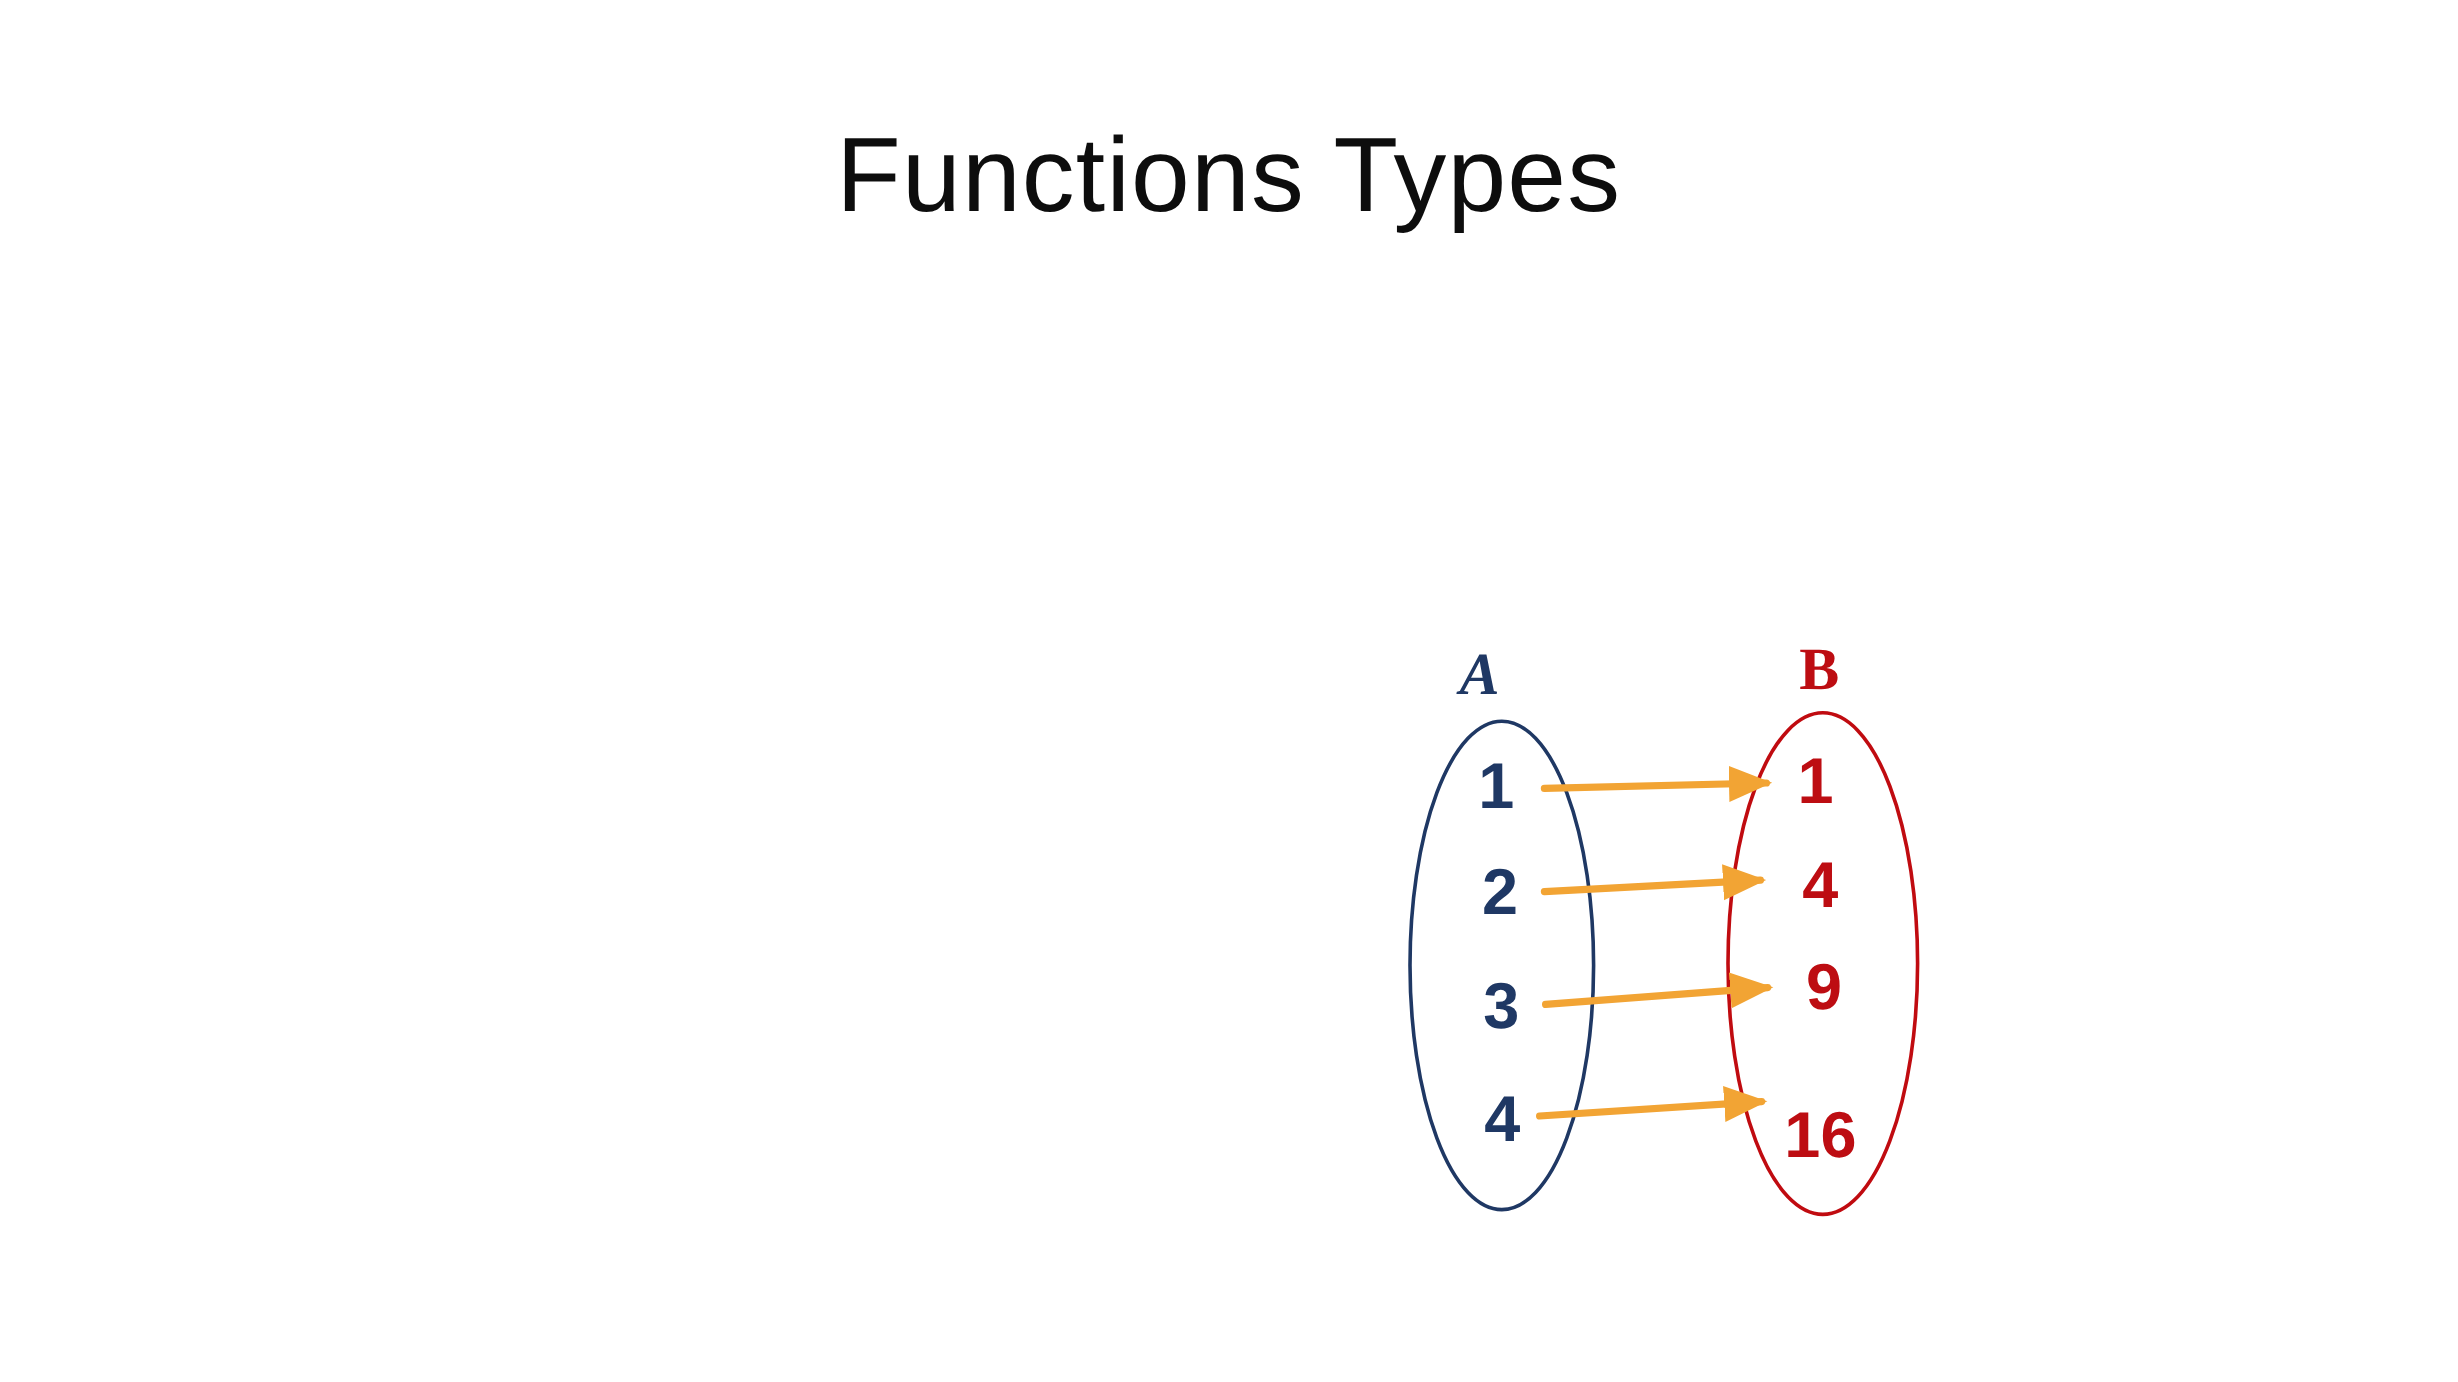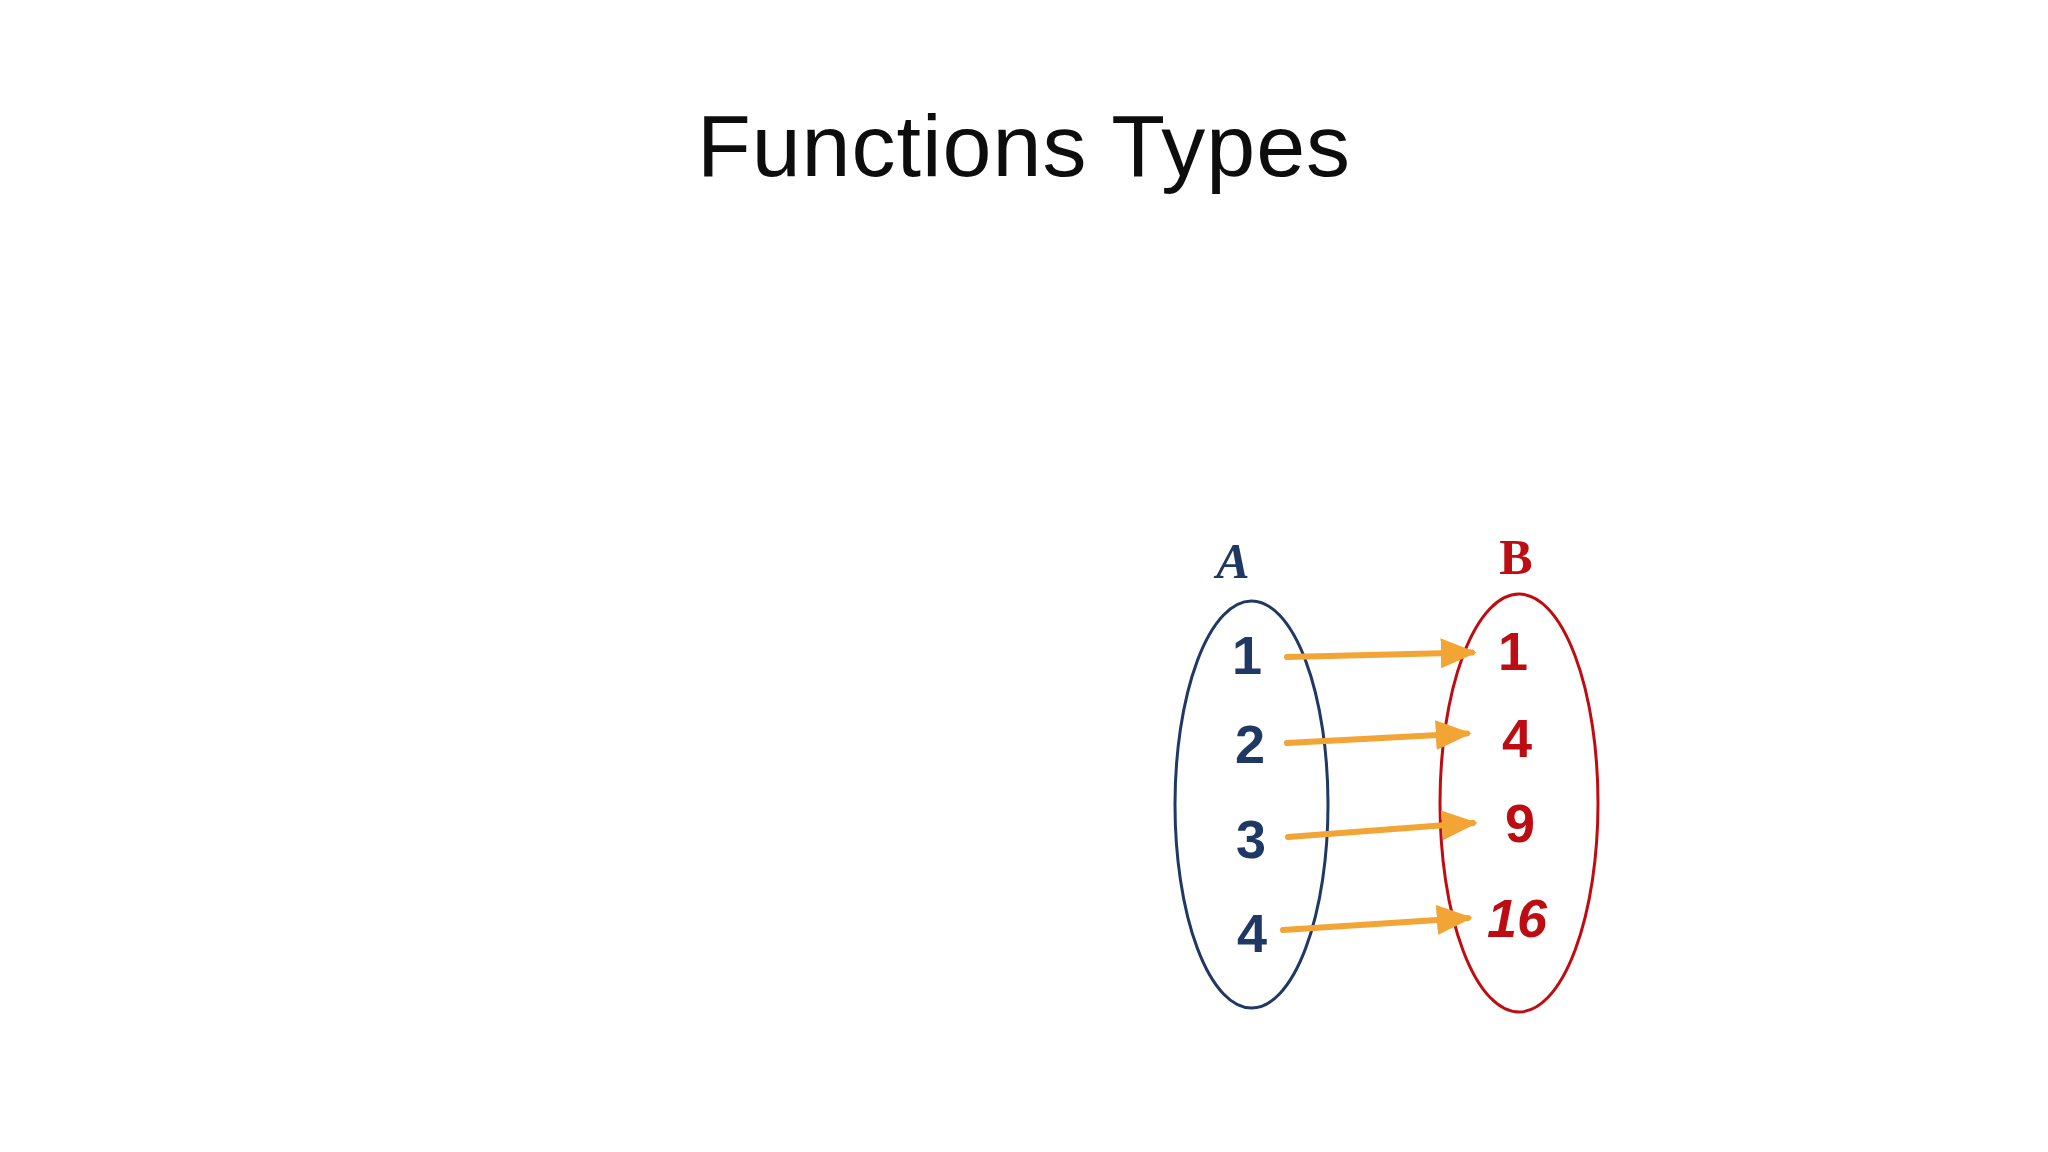--- a/index.html
+++ b/index.html
@@ -70,21 +70,21 @@
   }
   .num.a { color: #1f3864; }
   .num.b { color: #bd0d12; }
   .a1 { left: 1247px; top: 655px; }
   .a2 { left: 1250px; top: 744px; }
   .a3 { left: 1251px; top: 839px; }
   .a4 { left: 1252px; top: 933px; }
   .b1 { left: 1513px; top: 651px; }
   .b2 { left: 1517px; top: 738px; }
   .b3 { left: 1520px; top: 823px; }
-  .b4 { left: 1517px; top: 918px; font-style: italic; }
+  .b4 { left: 1517px; top: 946px; }
   .ellipse-a {
     fill: none;
     stroke: #1f3864;
     stroke-width: 3;
   }
   .ellipse-b {
     fill: none;
     stroke: #c00b10;
     stroke-width: 3;
   }

